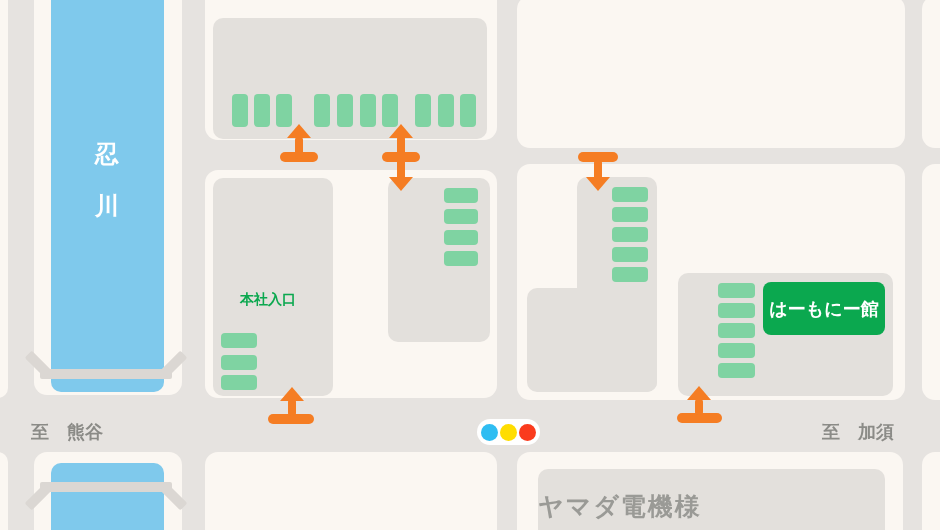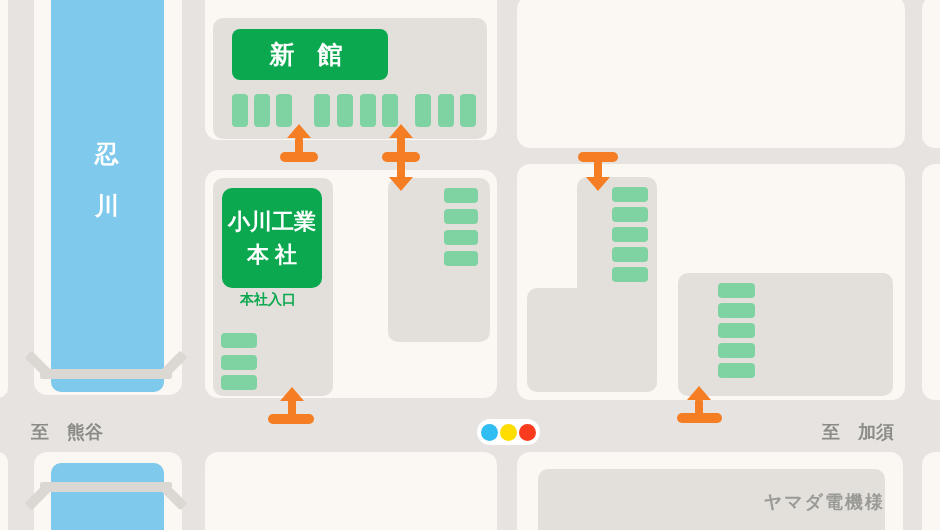--- a/index.html
+++ b/index.html
@@ -30,22 +30,22 @@
     background:#ffffff;border-radius:13px;display:flex;align-items:center;
     justify-content:center;gap:2px;}
   .tl-dot{width:17px;height:17px;border-radius:50%;}
   .tl-blue{background:#2fbdf2;}
   .tl-yellow{background:#ffdd00;}
   .tl-red{background:#fa3b1d;}
   .road-label{position:absolute;color:#8b8b87;font-size:18px;font-weight:600;
     white-space:nowrap;}
   .entrance-note{position:absolute;color:#0ba84f;font-size:14px;font-weight:bold;
     white-space:nowrap;}
-  .yamada-text{position:absolute;width:100%;top:21px;text-align:right;
-    color:#9a9a96;font-size:18px;font-weight:600;letter-spacing:2px;}
+  .yamada-text{position:absolute;width:100%;top:21px;text-align:left;
+    color:#9a9a96;font-size:25px;font-weight:600;letter-spacing:2px;}
 </style>
 </head>
 <body>
 
 <div class="map">
 
   <div class="panel" style="left:-12px;top:-12px;width:20px;height:410px;"></div>
   <div class="panel" style="left:-12px;top:452px;width:20px;height:100px;"></div>
   <div class="panel" style="left:34px;top:-12px;width:148px;height:407px;"></div>
   <div class="panel" style="left:34px;top:452px;width:148px;height:100px;"></div>
@@ -110,25 +110,21 @@
   <div class="stripe" style="left:612px;top:227px;width:36px;height:15px;"></div>
   <div class="stripe" style="left:612px;top:247px;width:36px;height:15px;"></div>
   <div class="stripe" style="left:612px;top:267px;width:36px;height:15px;"></div>
 
   <div class="stripe" style="left:718px;top:283px;width:37px;height:15px;"></div>
   <div class="stripe" style="left:718px;top:303px;width:37px;height:15px;"></div>
   <div class="stripe" style="left:718px;top:323px;width:37px;height:15px;"></div>
   <div class="stripe" style="left:718px;top:343px;width:37px;height:15px;"></div>
   <div class="stripe" style="left:718px;top:363px;width:37px;height:15px;"></div>
 
-  <div class="glabel" style="left:232px;top:29px;width:156px;height:51px;border-radius:8px;font-size:25px;letter-spacing:8px;">新 館</div>
-  <div class="glabel" style="left:222px;top:188px;width:100px;height:100px;border-radius:10px;font-size:22px;line-height:33px;flex-direction:column;">
-    <span>小川工業</span>
-    <span>本 社</span>
-  </div>
+  <div class="glabel" style="left:763px;top:282px;width:122px;height:53px;border-radius:8px;font-size:18px;">はーもにー館</div>
   <div class="entrance-note" style="left:240px;top:291px;width:82px;">本社入口</div>
 
   <div>
     <div class="arrow-bar" style="left:280px;top:152px;width:38px;"></div>
     <div class="arrow-stem" style="left:295px;top:137px;height:22px;"></div>
     <div class="arrow-head-up" style="left:287px;top:124px;"></div>
   </div>
   <div>
     <div class="arrow-bar" style="left:382px;top:152px;width:38px;"></div>
     <div class="arrow-stem" style="left:397px;top:136px;height:44px;"></div>

